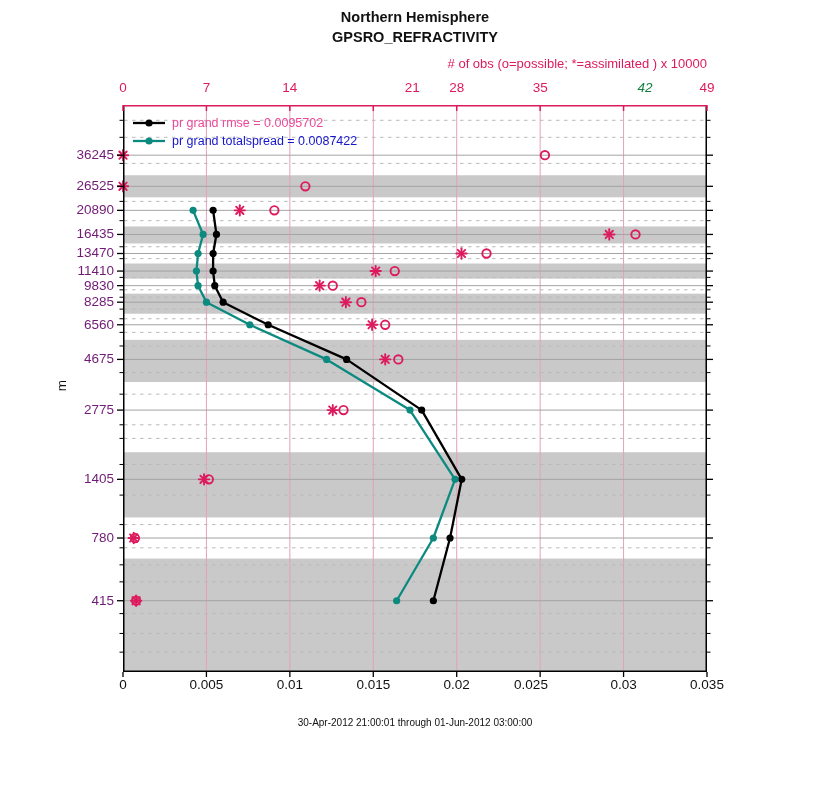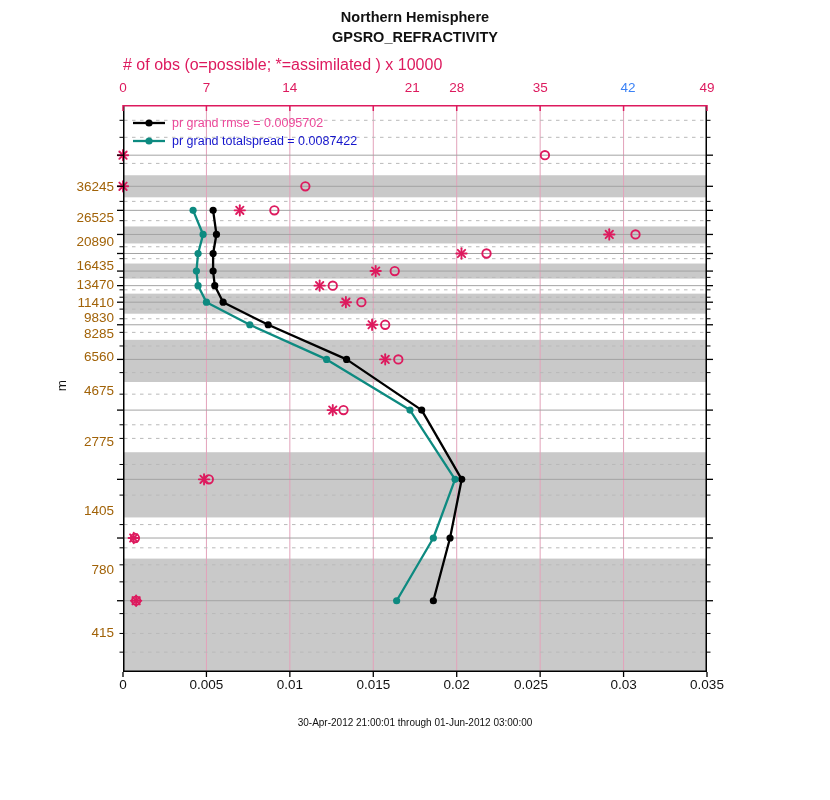--- a/index.html
+++ b/index.html
@@ -2,25 +2,25 @@
 <html><head>
 <meta charset="utf-8">
 <style>
   * { margin:0; padding:0; box-sizing:border-box; }
   html,body { background:#ffffff; }
   body { width:830px; height:800px; font-family:"Liberation Sans", sans-serif; color:#111; }
   .fig { position:relative; width:830px; height:800px; background:#fff; overflow:hidden; }
   .title { position:absolute; left:123px; width:584px; text-align:center; font-weight:bold; font-size:14.5px; color:#111; }
   .t1 { top:9px; }
   .t2 { top:29px; }
-  .obs-label { position:absolute; left:123px; width:584px; top:56px; text-align:left; font-size:16px; }
+  .obs-label { position:absolute; left:123px; width:584px; top:56px; text-align:right; font-size:13px; }
   .tick-label { position:absolute; font-size:13.5px; white-space:nowrap; }
   .top-tick { transform:translateX(-50%); top:80px; }
   .x-tick { transform:translateX(-50%); top:677px; color:#111; }
-  .y-tick { transform:translateX(-100%); color:#a16207;margin-top:32px; }
+  .y-tick { transform:translateX(-100%); color:#701a75; }
   .ylab { position:absolute; left:46px; top:378px; width:30px; text-align:center; font-size:13.5px; transform:rotate(-90deg); color:#111; }
   .xlab  { position:absolute; left:83px; width:664px; top:698px; text-align:center; font-size:13.5px; color:#111; }
   .xlab2 { position:absolute; left:83px; width:664px; top:717px; text-align:center; font-size:10px; color:#111; }
   .footer { position:absolute; left:83px; width:664px; top:772px; text-align:center; font-size:7.5px; color:#000; }
   #plot { position:absolute; left:123px; top:105px; overflow:visible; }
   .legend { position:absolute; left:131px; top:114px; }
   .lrow { display:flex; align-items:center; height:18px; }
   .lrow svg { overflow:visible; margin-right:5px; }
   .lrow span { font-size:12.5px; white-space:nowrap; }
 </style>
@@ -33,21 +33,21 @@
   <div class="title t2">GPSRO_REFRACTIVITY</div>
   <div class="obs-label" id="obsLabel" style="color: rgb(221, 26, 94);"># of obs (o=possible; *=assimilated ) x 10000</div>
 
   <div id="topTicks">
       <span class="tick-label top-tick" style="left: 123px; color: rgb(221, 26, 94);">0</span>
       <span class="tick-label top-tick" style="left: 206.429px; color: rgb(221, 26, 94);">7</span>
       <span class="tick-label top-tick" style="left: 289.857px; color: rgb(221, 26, 94);">14</span>
       <span class="tick-label top-tick" style="left: 373.286px; color: rgb(221, 26, 94); margin-left: 39px;">21</span>
       <span class="tick-label top-tick" style="left: 456.714px; color: rgb(221, 26, 94);">28</span>
       <span class="tick-label top-tick" style="left: 540.143px; color: rgb(221, 26, 94);">35</span>
-      <span class="tick-label top-tick" style="left: 628px; color: #3b82f6;">42</span>
+      <span class="tick-label top-tick" style="left: 645px; color: #15803d; font-style: italic;">42</span>
       <span class="tick-label top-tick" style="left: 707px; color: rgb(221, 26, 94);">49</span>
     </div>
   <div id="yTicks">
       <span class="tick-label y-tick" style="left: 114px; top: 147.179px;">36245</span>
       <span class="tick-label y-tick" style="left: 114px; top: 178.308px;">26525</span>
       <span class="tick-label y-tick" style="left: 114px; top: 202.349px;">20890</span>
       <span class="tick-label y-tick" style="left: 114px; top: 226.446px;">16435</span>
       <span class="tick-label y-tick" style="left: 114px; top: 245.497px;">13470</span>
       <span class="tick-label y-tick" style="left: 114px; top: 263.074px;">11410</span>
       <span class="tick-label y-tick" style="left: 114px; top: 277.646px;">9830</span>

